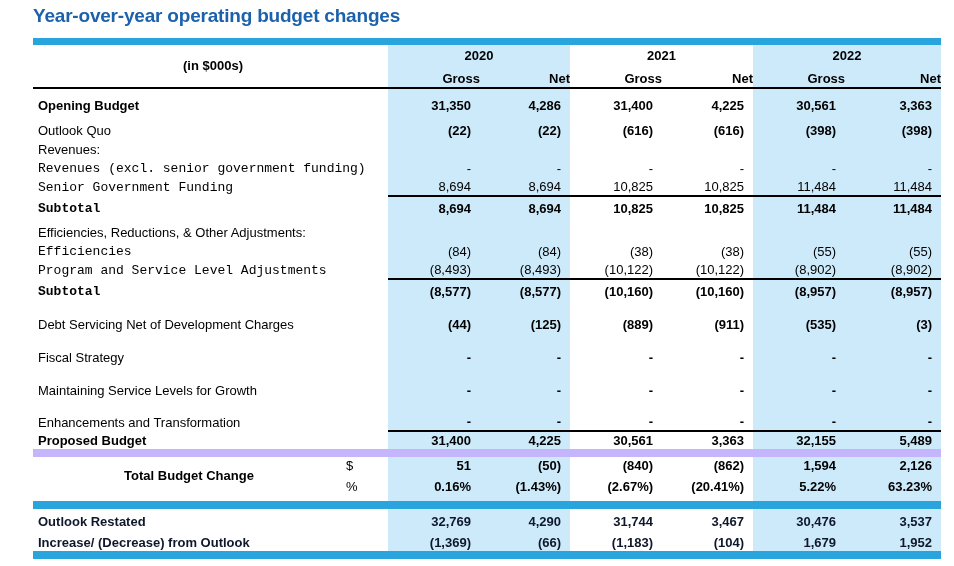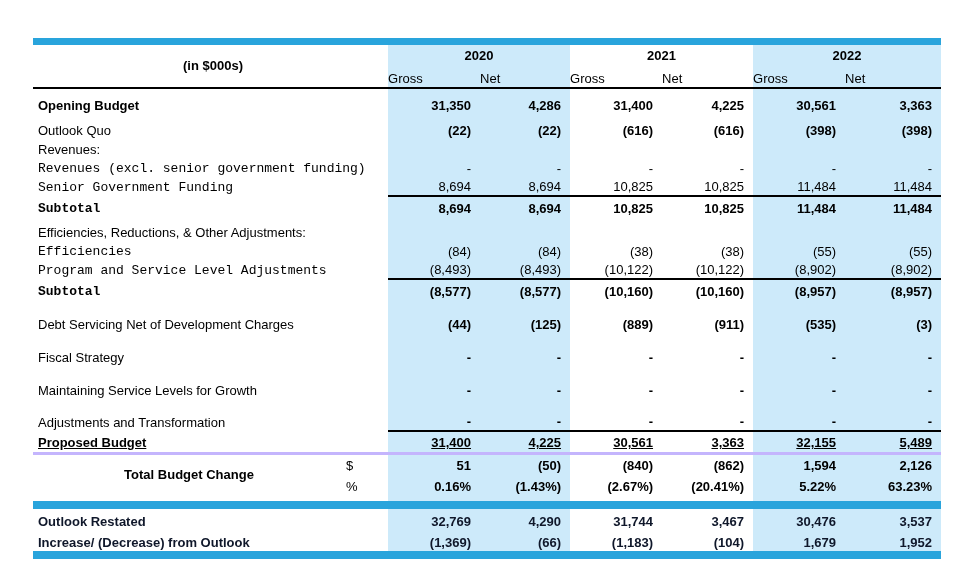--- a/index.html
+++ b/index.html
@@ -17,36 +17,37 @@
     border-collapse:collapse; table-layout:fixed; font-size:13px;
   }
   col.shade { background:#cdeafa; }
   td { padding:0; vertical-align:bottom; line-height:1.25; }
   td.lbl { padding-left:5px; white-space:nowrap; overflow:hidden; }
   td.v { text-align:right; padding-right:9px; white-space:nowrap; }
   .b { font-weight:bold; }
   .i1 { padding-left:15px; }
   .i2 { padding-left:45px;font-family:Liberation Mono, monospace; }
   tr.h1 td { font-weight:bold; text-align:center; vertical-align:middle; }
-  tr.h2 td.v { font-weight:normal; text-align:left; padding-right:0;margin-left:14px; }
+  tr.h2 td.v { font-weight:bold; text-align:right; padding-right:0;margin-left:14px; }
   tr.h2 td, td.units { border-bottom:2px solid #000; }
   td.units { vertical-align:middle; font-weight:bold; }
   tr.uline td.v { border-bottom:2px solid #000; }
   tr.preline td.v { border-bottom:2px solid #000; }
-  tr.proposed td { border-bottom:3px solid #c4b5fd;text-decoration:underline; }
+  tr.proposed td { border-bottom:8px solid #c4b5fd; }
   td.sym { text-align:left; padding-left:6px; }
   td.tbclbl { vertical-align:middle; font-weight:bold; padding-left:5px; white-space:nowrap;text-align:center; }
   tr.gray td { color:#0f172a; font-weight:bold; }
   td.bluebar { background:#29a4dc; height:8px; line-height:0; }
   tr.sp td { height:4px; }
 </style>
 </head>
 <body>
 
 <div class="page">
+  <div class="title">Year-over-year operating budget changes</div>
   <div class="topbar"></div>
 
   <table class="budget">
     <colgroup>
       <col style="width:307px">
       <col style="width:48px">
       <col class="shade" style="width:92px">
       <col class="shade" style="width:90px">
       <col style="width:92px">
       <col style="width:91px">
@@ -248,21 +249,21 @@
           <td colspan="2"></td>
           <td></td>
           <td></td>
           <td></td>
           <td></td>
           <td></td>
           <td></td>
         </tr>
 
     <tr class="preline" style="height:19px">
-      <td class="lbl i1" colspan="2">Adjustments and Transformation</td>
+      <td class="lbl i1" colspan="2">Enhancements and Transformation</td>
       <td class="v b">-</td>
       <td class="v b">-</td>
       <td class="v b">-</td>
       <td class="v b">-</td>
       <td class="v b">-</td>
       <td class="v b">-</td>
     </tr>
 
     <tr class="proposed" style="height:22px">
       <td class="lbl b" colspan="2">Proposed Budget</td>

